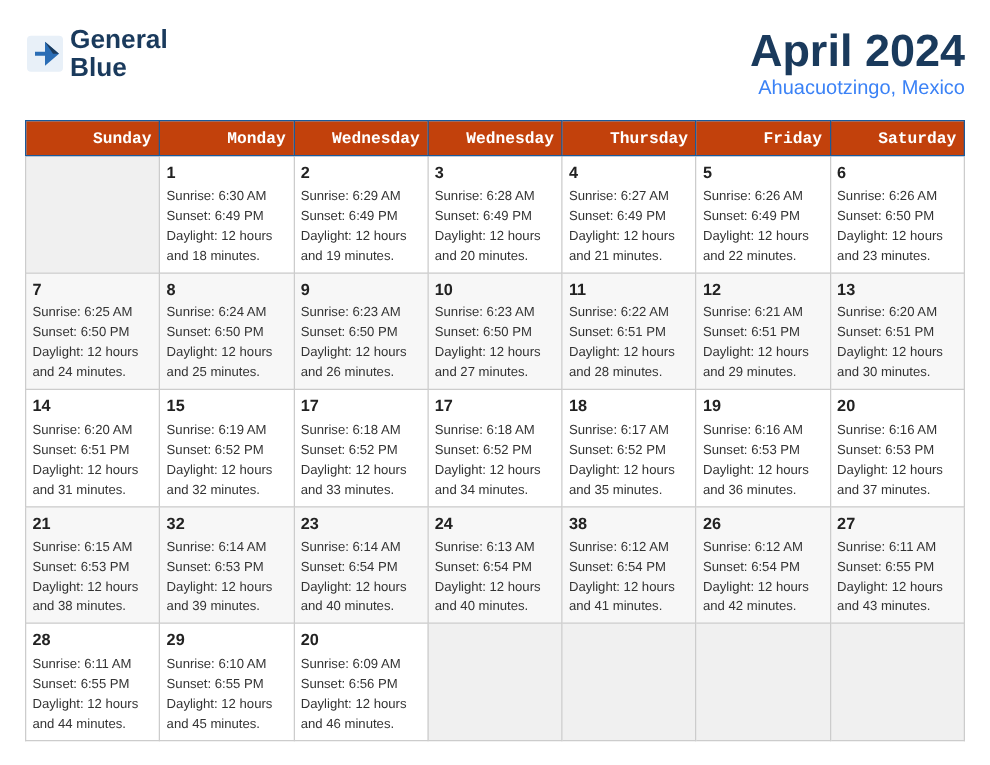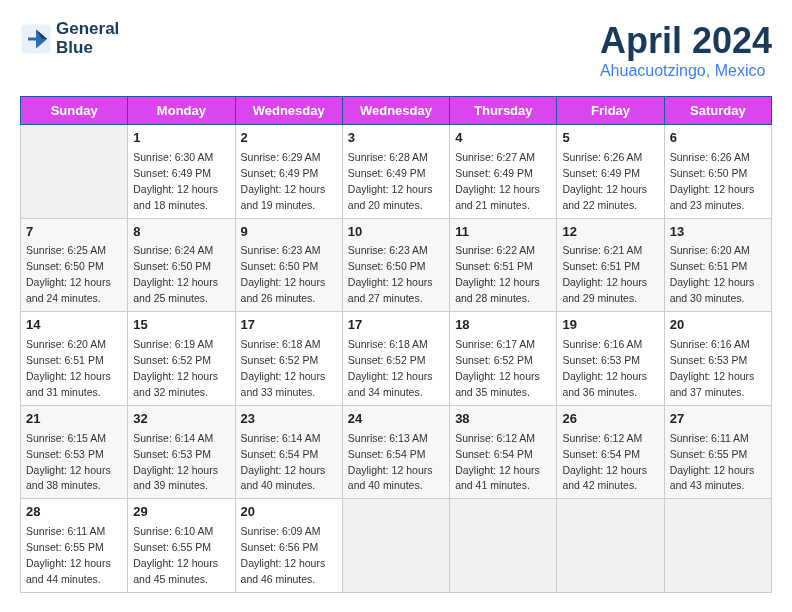--- a/index.html
+++ b/index.html
@@ -14,55 +14,56 @@
       display: flex;
       justify-content: space-between;
       align-items: flex-start;
       margin-bottom: 16px;
     }
     .logo {
       display: flex;
       align-items: center;
     }
     .logo-text {
-      font-size: 17px;
+      font-size: 21px;
       font-weight: bold;
       color: #1a3a5c;
       line-height: 1.1;
     }
     .logo-icon {
       width: 32px;
       height: 32px;
       margin-right: 4px;
     }
     .title-block {
-      text-align: left;
+      text-align: right;
     }
     .month-title {
       font-size: 36px;
       font-weight: bold;
       color: #1a3a5c;
     }
     .location {
       font-size: 16px;
       color: #3b82f6;
     }
     table {
       width: 100%;
       border-collapse: collapse;
       font-size: 11px;
     }
     thead tr th {
-      background-color: #d946ef;
+      background-color: #c2410c;
       color: #fff;
       padding: 6px 6px;
-      text-align: center;
+      text-align: right;
       font-size: 13px;
       font-weight: bold;
       border: 1px solid #1a5a9a;
+      font-family: Liberation Mono, monospace;
     }
     tbody tr td {
       border: 1px solid #ccc;
       padding: 4px 5px;
       vertical-align: top;
       width: calc(100% / 7);
       min-height: 70px;
       background: #fff;
       color: #333;
       line-height: 1.45;

